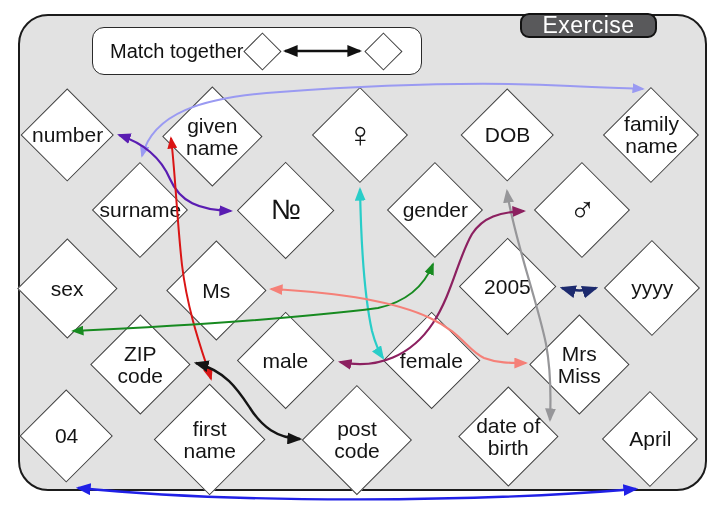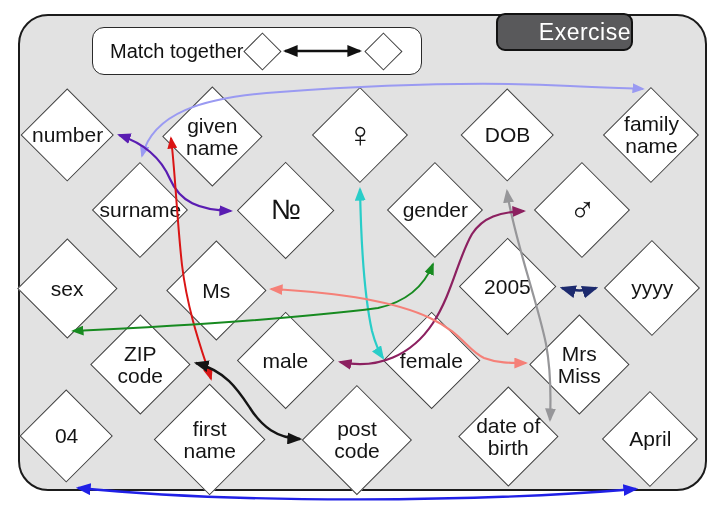--- a/index.html
+++ b/index.html
@@ -16,24 +16,24 @@
   .legend {
     position:absolute; left:92px; top:27px; width:330px; height:48px;
     background:#ffffff; border:1.6px solid #2a2a2a; border-radius:12px;
     box-sizing:border-box; z-index:1;
     display:flex; align-items:center;
   }
   .legend-text {
     margin-left:17px; font-size:20px; color:#111111;
   }
   .badge {
-    position:absolute; left:496px; top:13px; width:137px; height:38px;
+    position:absolute; left:520px; top:13px; width:137px; height:25px;
     background:#59595b; border:2px solid #121212; border-radius:9px;
     box-sizing:border-box; z-index:3;
-    display:flex; align-items:center; justify-content:flex-end;
+    display:flex; align-items:center; justify-content:center;
   }
   .badge span { color:#ffffff; font-size:23px; letter-spacing:0.5px; }
   #nodes-layer { position:absolute; left:0; top:0; width:726px; height:517px; z-index:2; }
   .diamond {
     position:absolute; background:#ffffff; border:1.4px solid #3e3e3e;
     transform:rotate(45deg); box-sizing:border-box;
     display:flex; align-items:center; justify-content:center;
   }
   .dlabel {
     transform:rotate(-45deg); flex:none; width:150%;

